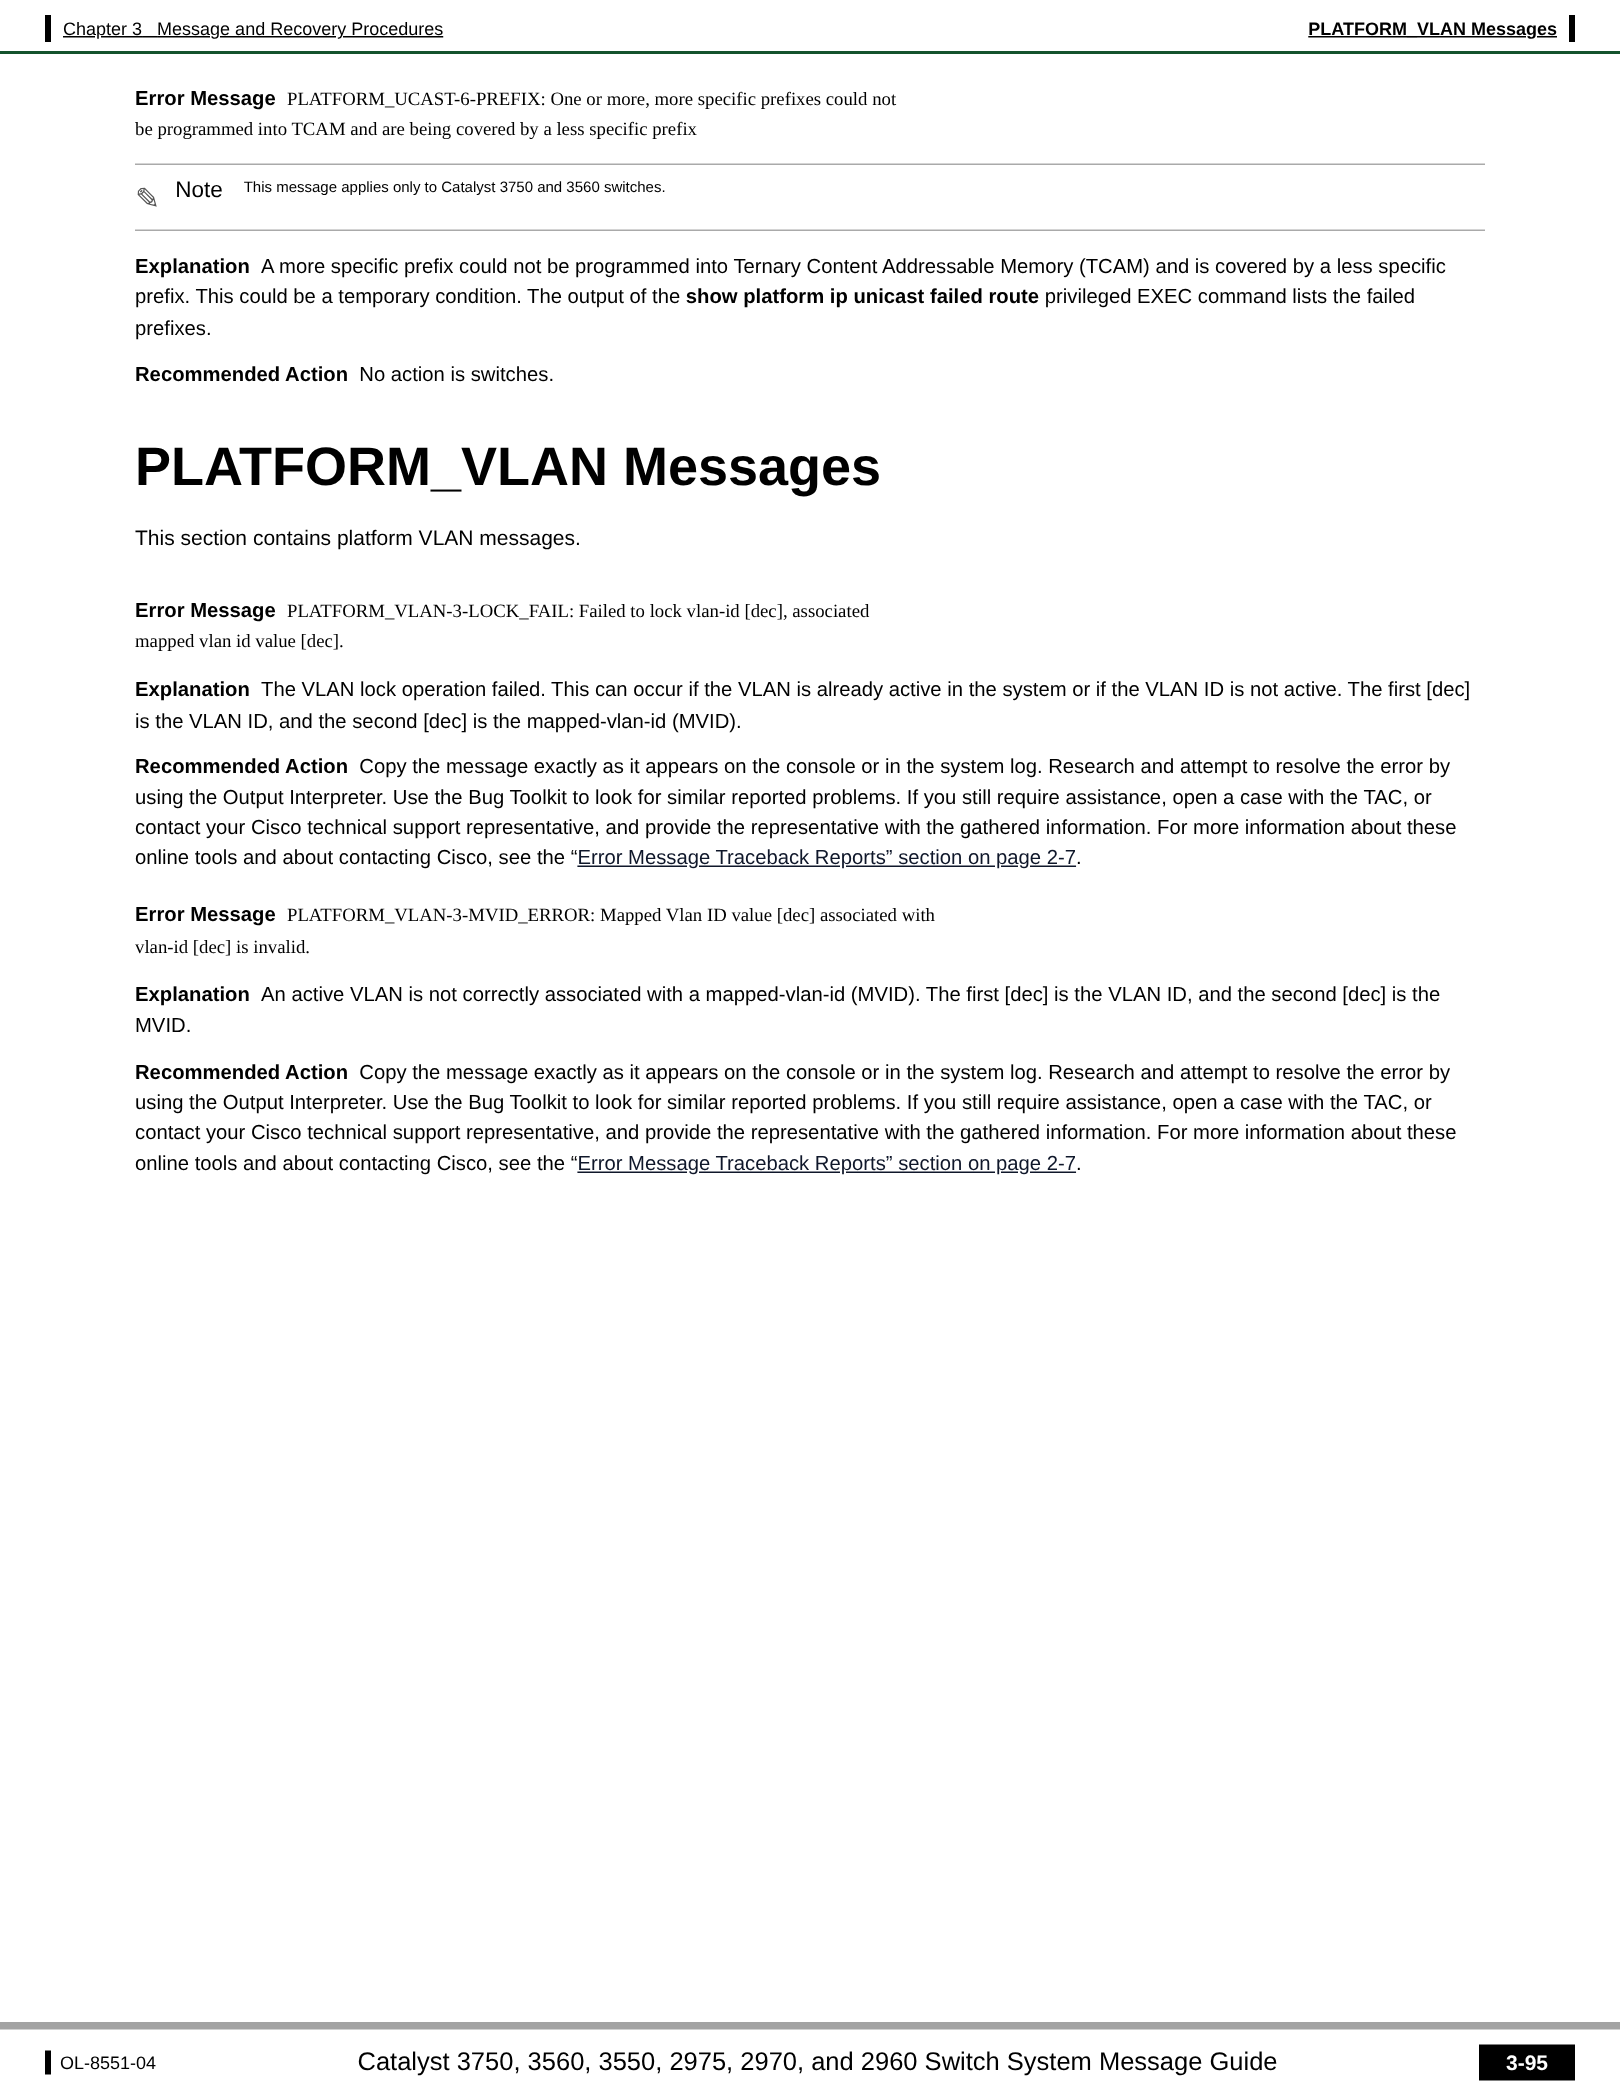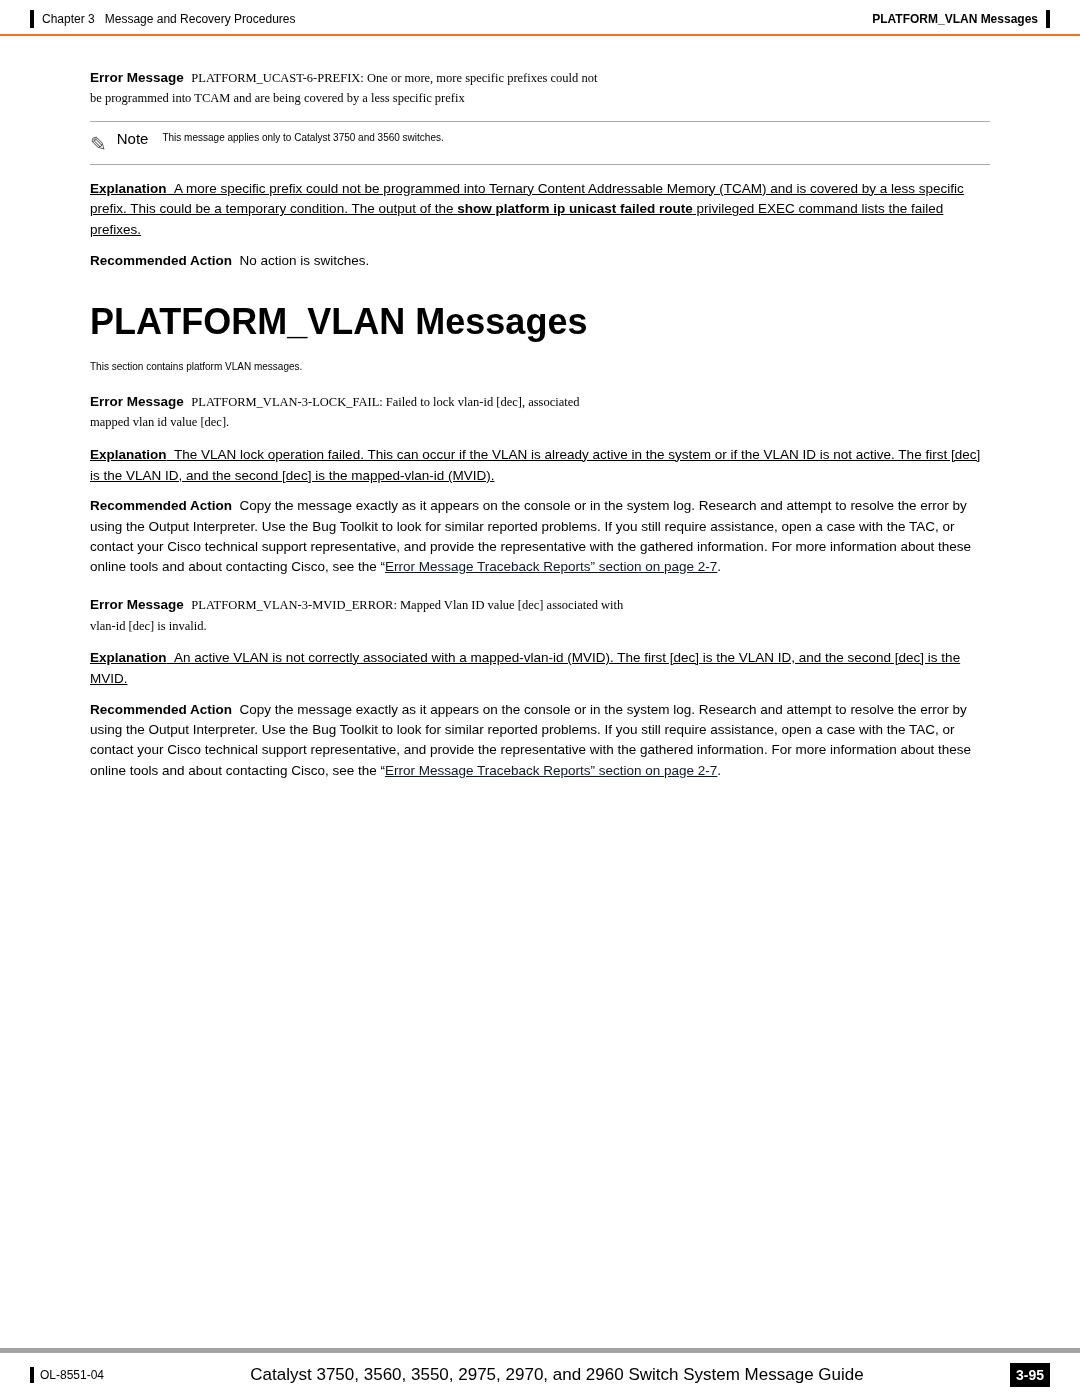--- a/index.html
+++ b/index.html
@@ -13,22 +13,23 @@
       min-height: 1397px;
       position: relative;
     }
 
     
     .page-header {
       display: flex;
       justify-content: space-between;
       align-items: center;
       padding: 10px 30px 6px 30px;
-      border-bottom: 2px solid #f97316;
-      margin-bottom: 12px;
+      border-bottom: 2px solid #14532d;
+      margin-bottom: 0;
+      text-decoration: underline;
     }
 
     .header-left {
       display: flex;
       align-items: center;
       gap: 8px;
     }
 
     .header-bar-left {
       width: 4px;
@@ -113,42 +114,41 @@
     .note-text {
       font-size: 10px;
       line-height: 1.5;
     }
 
     
     .explanation-block {
       margin-bottom: 10px;
       font-size: 13.5px;
       line-height: 1.55;
-      text-decoration: underline;
     }
 
     
     .recommended-action {
       font-size: 13.5px;
       line-height: 1.5;
       margin-bottom: 18px;
     }
 
     
     .section-heading {
       font-size: 36px;
       font-weight: bold;
       color: #000;
       margin: 30px 0 18px 0;
       line-height: 1.1;
     }
 
     .section-intro {
-      font-size: 10px;
-      margin-bottom: 18px;
+      font-size: 14px;
+      margin-bottom: 28px;
       line-height: 1.5;
     }
 
     .link-text {
       color: #0f172a;
       text-decoration: underline;
       cursor: pointer;
     }
 
     
@@ -185,21 +185,21 @@
       font-size: 17px;
       color: #000;
       text-align: center;
     }
 
     .footer-right {
       background: #000;
       color: #fff;
       font-weight: bold;
       font-size: 14px;
-      padding: 4px 6px;
+      padding: 4px 18px;
     }
   </style>
 </head>
 <body>
 
 <div class="page-header">
   <div class="header-left">
     <span class="header-bar-left"></span>
     <span class="header-chapter">
       <span>Chapter 3</span>&nbsp;&nbsp;&nbsp;<span>Message and Recovery Procedures</span>

